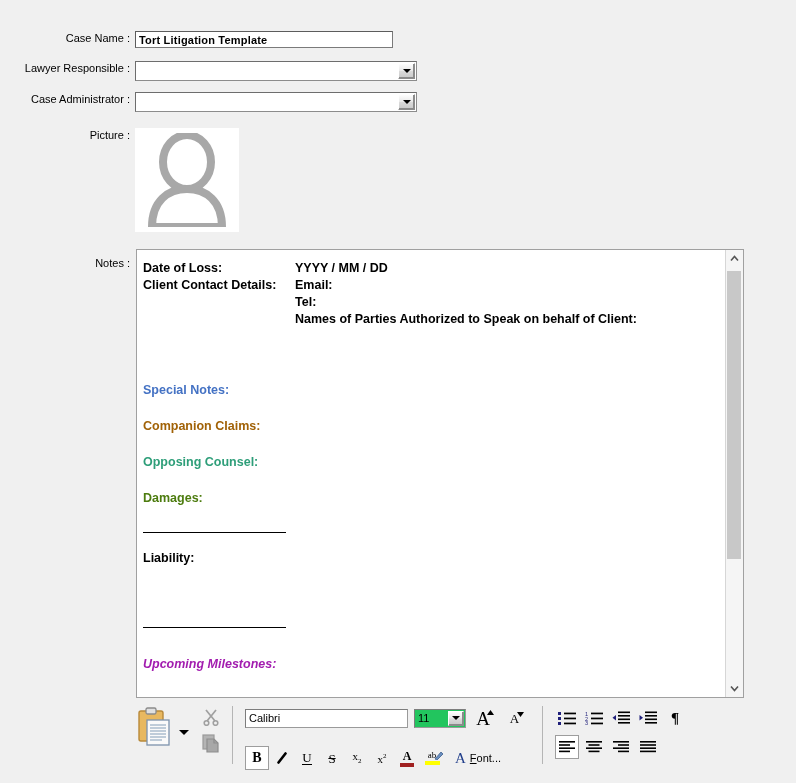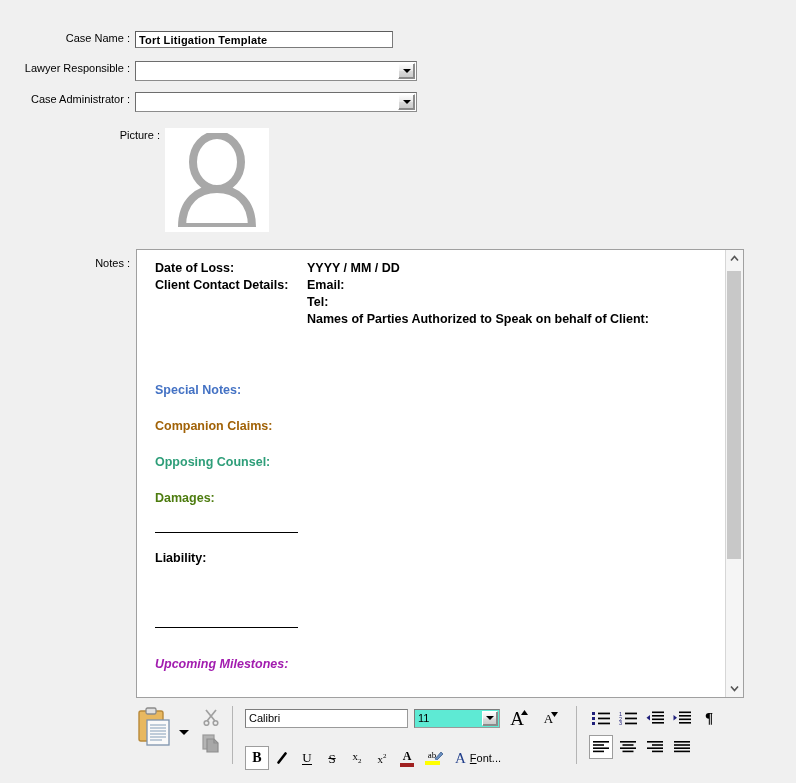--- a/index.html
+++ b/index.html
@@ -108,21 +108,20 @@
   .notes-wrap {
     position: absolute;
     left: 136px;
     top: 249px;
     width: 608px;
     height: 449px;
     box-sizing: border-box;
     border: 1px solid #a0a0a0;
     background: #ffffff;
     display: flex;
-    padding-left: 12px;
   }
   .notes-body {
     flex: 1;
     overflow: hidden;
     position: relative;
     padding: 10px 8px 0 6px;
     font-family: "Liberation Sans", sans-serif;
   }
   .note-line {
     display: flex;
@@ -222,27 +221,27 @@
     border-top-color: #7d7d7d;
     border-left-color: #7d7d7d;
     background: #fff;
     font-family: "Liberation Sans", sans-serif;
     font-size: 11px;
     padding: 0 3px;
     color: #000;
     outline: none;
   }
   .font-size-combo {
-    width: 86px;
+    width: 52px;
     height: 19px;
     box-sizing: border-box;
     border: 1px solid #9a9a9a;
     border-top-color: #7d7d7d;
     border-left-color: #7d7d7d;
-    background: #5eead4;
+    background: #22c55e;
     display: flex;
     align-items: center;
   }
   .font-size-combo .fs-val { flex: 1; padding-left: 3px; font-size: 11px; }
   .fs-btn {
     width: 16px; height: 15px; margin-right: 1px;
     background: linear-gradient(to bottom, #fdfdfd 0%, #e9e9e9 48%, #dadada 52%, #c9c9c9 100%);
     border: 1px solid #8c8c8c;
     border-top-color: #fff; border-left-color: #fff;
     box-shadow: inset -1px -1px 0 #8a8a8a;
@@ -329,21 +328,21 @@
   <div class="row" style="left:0; top:92px;">
     <div class="field-label">Case Administrator :</div>
     <div class="combo">
       <span class="combo-value"></span>
       <span class="combo-btn">
           <i class="tri"></i>
         </span>
     </div>
   </div>
 
-  <div class="row" style="left:0; top:128px;margin-left:30px;">
+  <div class="row" style="left:0; top:128px;">
     <div class="field-label">Picture :</div>
     <div class="picture-box">
       <svg width="86" height="94" viewBox="0 0 86 94">
         <ellipse cx="43" cy="29" rx="24" ry="27" fill="none" stroke="#a8a8a8" stroke-width="8"></ellipse>
         <path d="M8 94 C8 68 24 56 43 56 C62 56 78 68 78 94 Z" fill="none" stroke="#a8a8a8" stroke-width="8" stroke-linejoin="round"></path>
       </svg>
     </div>
   </div>
 
   <div class="row" style="left:0; top:256px;">

